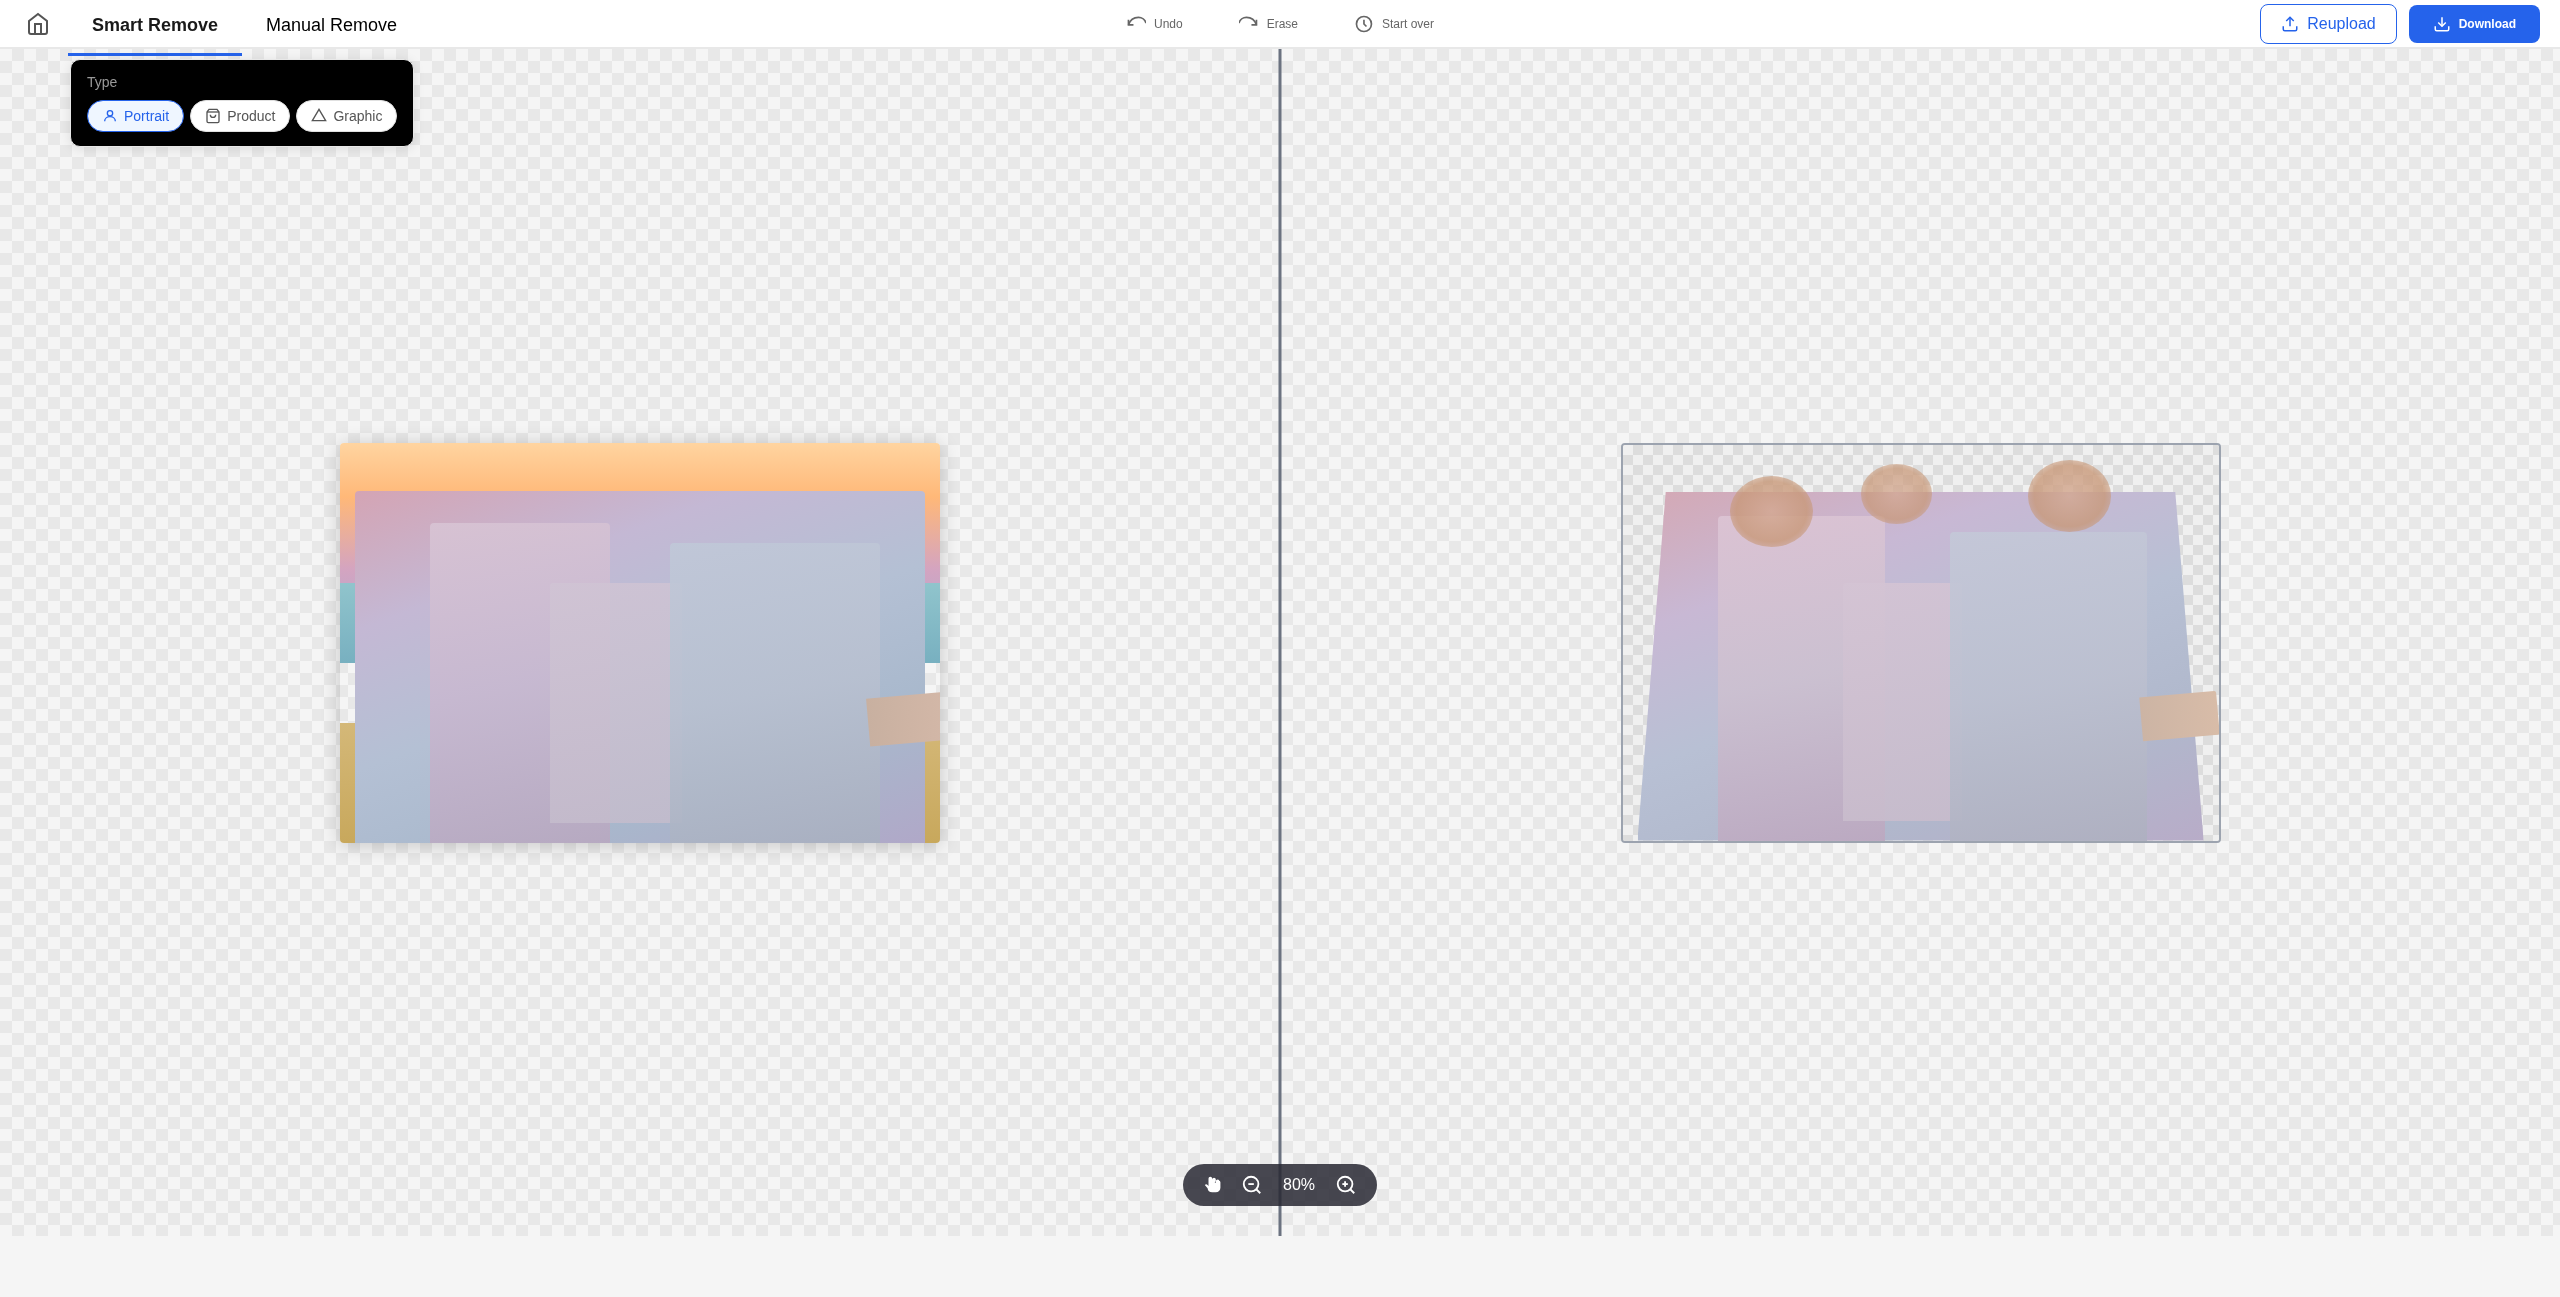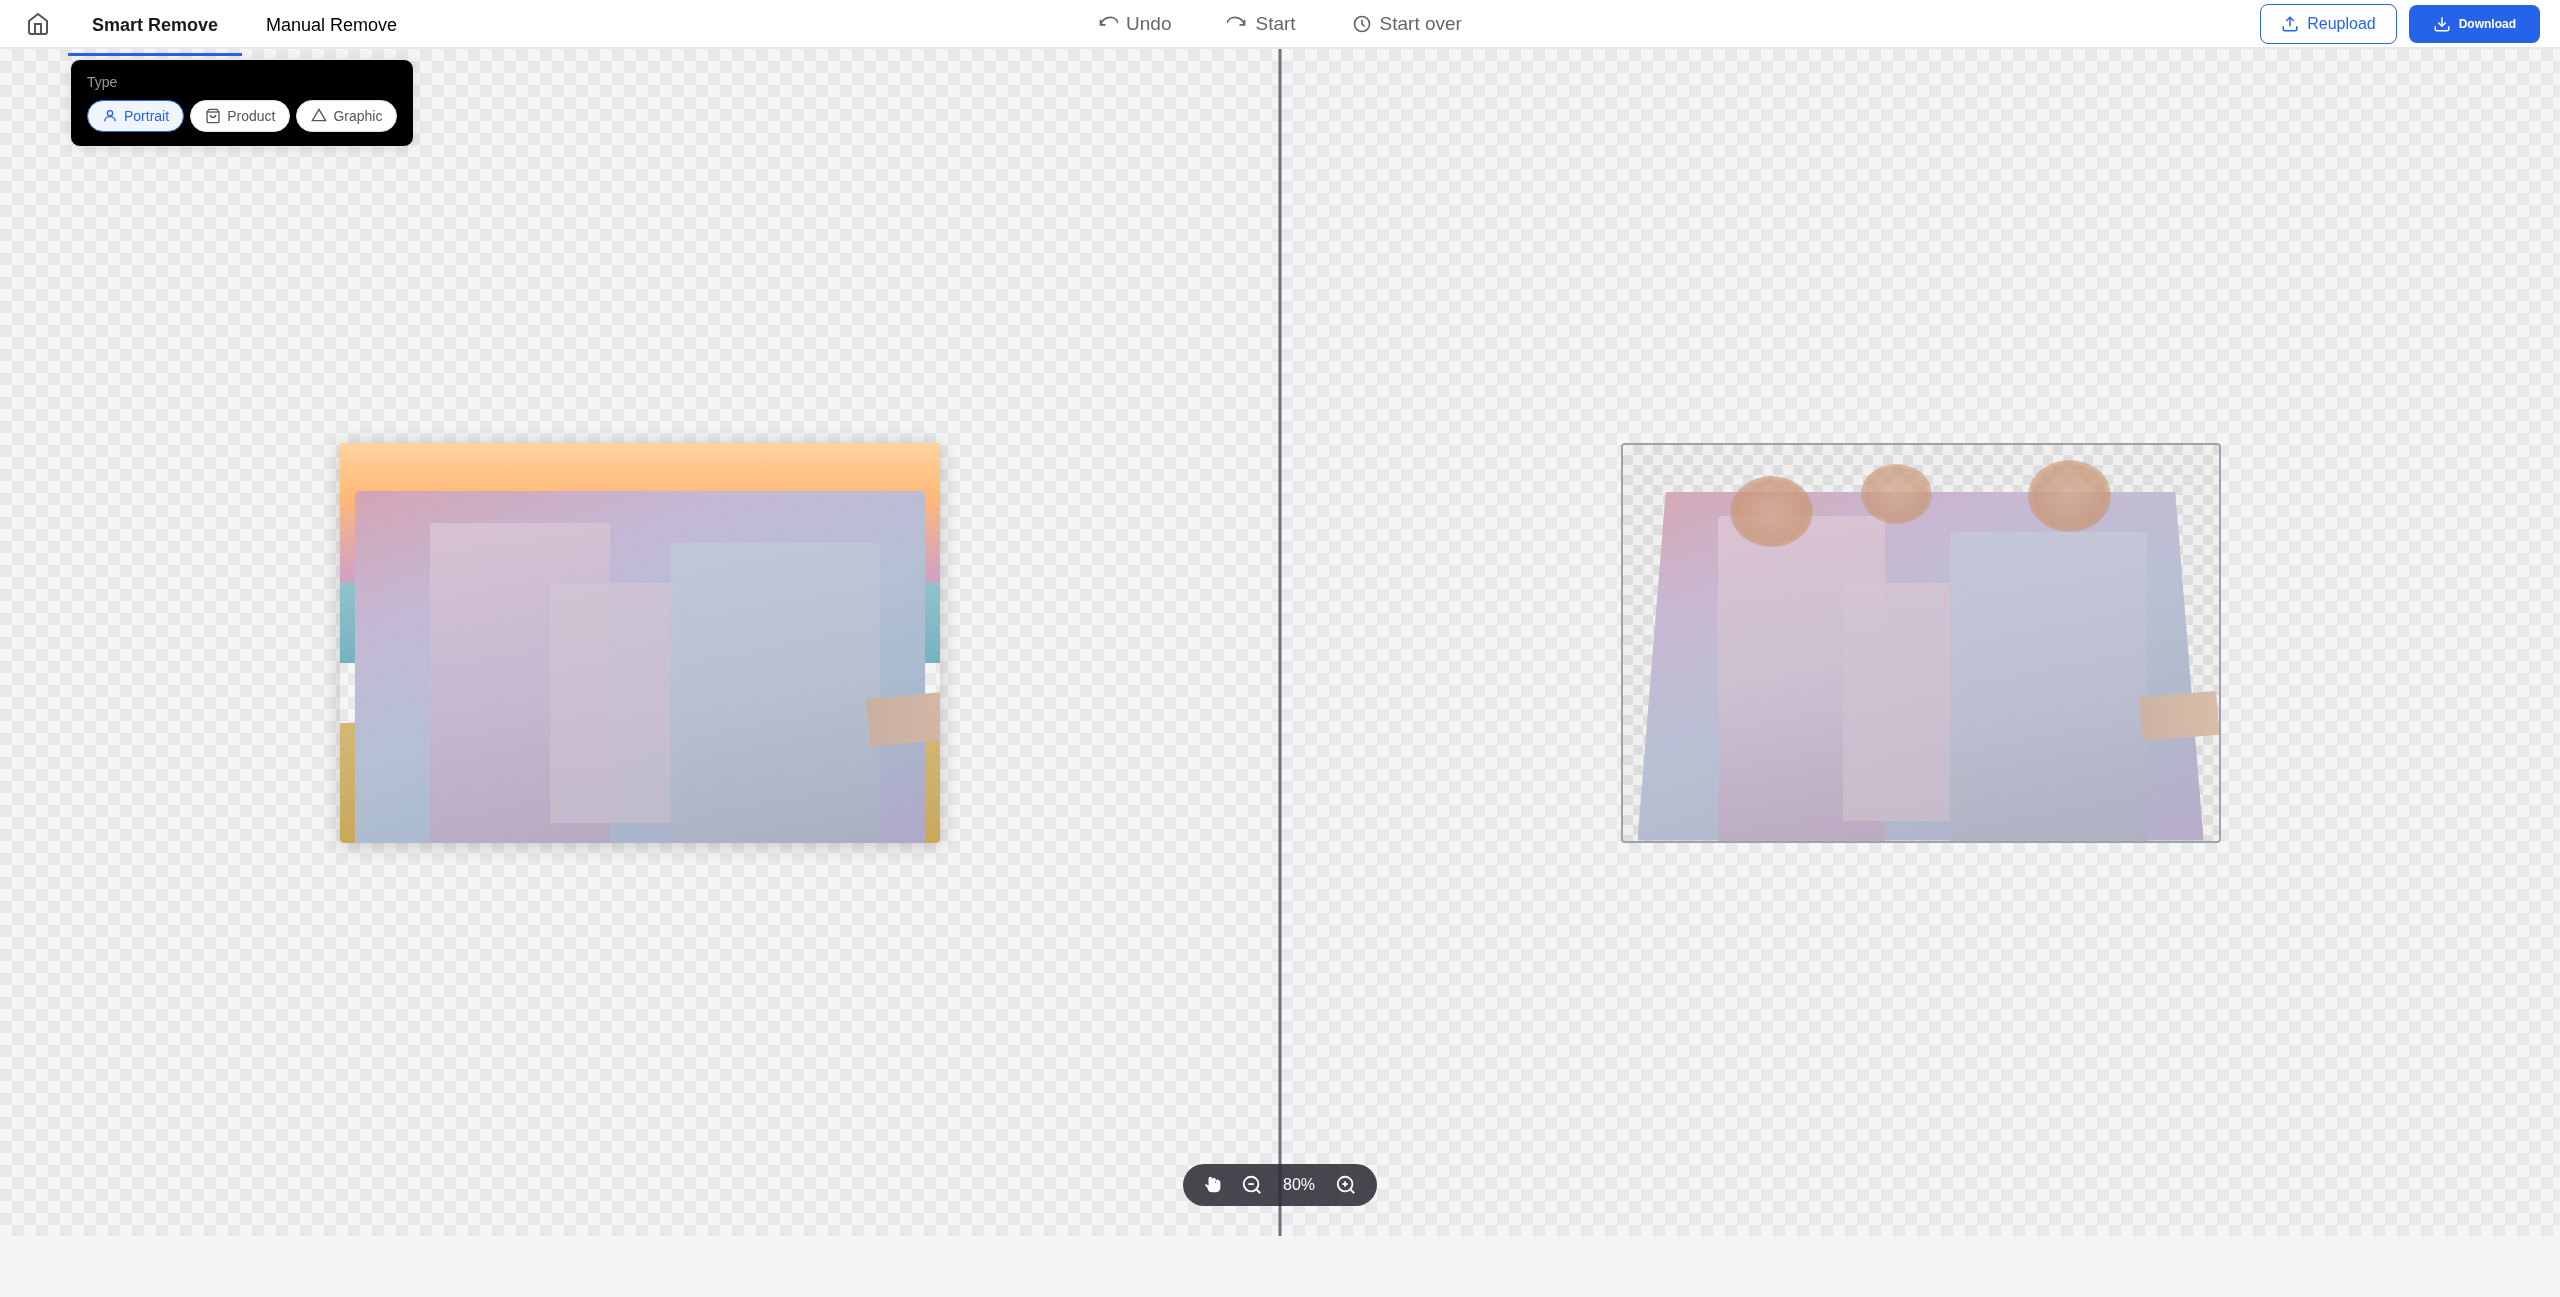--- a/index.html
+++ b/index.html
@@ -18,21 +18,21 @@
       font-size: 18px; cursor: pointer; color: #000000; border-bottom: 3px solid transparent;
       position: relative; top: 3px;
     }
     .nav-tab.active { color: #1a1a1a; border-bottom: 3px solid #2563eb; font-weight: 600; }
     .nav-center {
       display: flex; align-items: center; gap: 32px;
       position: absolute; left: 50%; transform: translateX(-50%);
     }
     .nav-action {
       display: flex; align-items: center; gap: 8px;
-      font-size: 19px; color: #666; cursor: pointer; padding: 8px 12px;
+      font-size: 12px; color: #666; cursor: pointer; padding: 8px 12px;
       border-radius: 6px;
     }
     .nav-action svg { width: 20px; height: 20px; }
     .nav-right { margin-left: auto; display: flex; align-items: center; gap: 12px; }
     .reupload-btn {
       display: flex; gap: 8px;
       padding: 10px 20px; border: 1.5px solid #2563eb; border-radius: 8px;
       color: #2563eb; background: #fff; font-size: 16px; cursor: pointer; font-weight: 500;
     }
     .download-btn {
@@ -171,21 +171,21 @@
         <path d="M3 7v6h6"></path>
           <path d="M3 13C5 7 10 4 15 4c4 0 8 2.5 9 7"></path>
       </svg>
       <span>Undo</span>
     </div>
     <div class="nav-action">
       <svg viewBox="0 0 24 24" fill="none" stroke="currentColor" stroke-width="2">
         <path d="M21 7v6h-6"></path>
           <path d="M21 13C19 7 14 4 9 4c-4 0-8 2.5-9 7"></path>
       </svg>
-      <span>Start</span>
+      <span>Erase</span>
     </div>
     <div class="nav-action">
       <svg viewBox="0 0 24 24" fill="none" stroke="currentColor" stroke-width="2">
         <circle cx="12" cy="12" r="9"></circle>
           <polyline points="12 7 12 12 15 15"></polyline>
       </svg>
       <span>Start over</span>
     </div>
   </div>
   <div class="nav-right">

